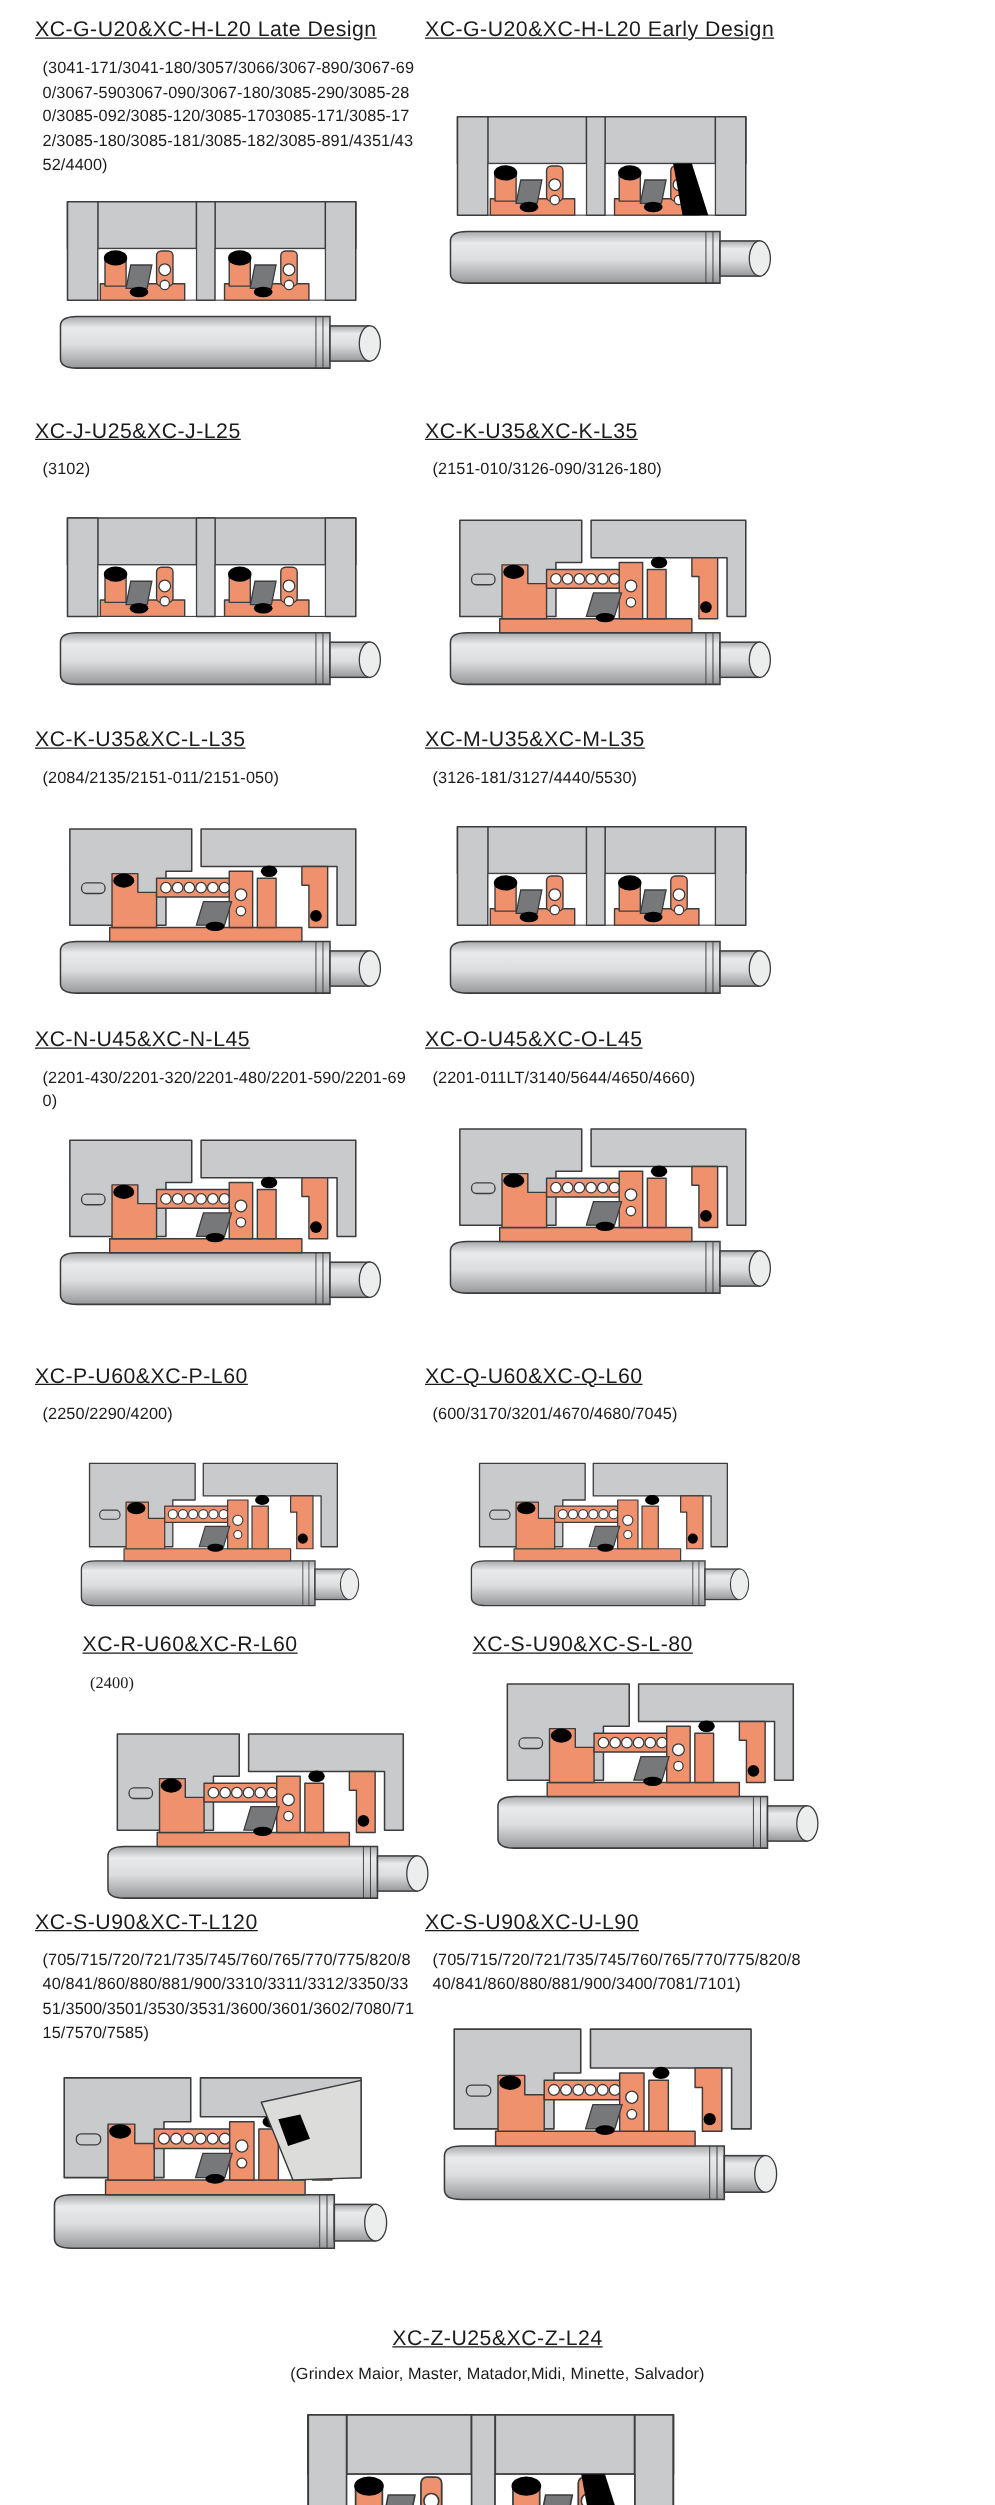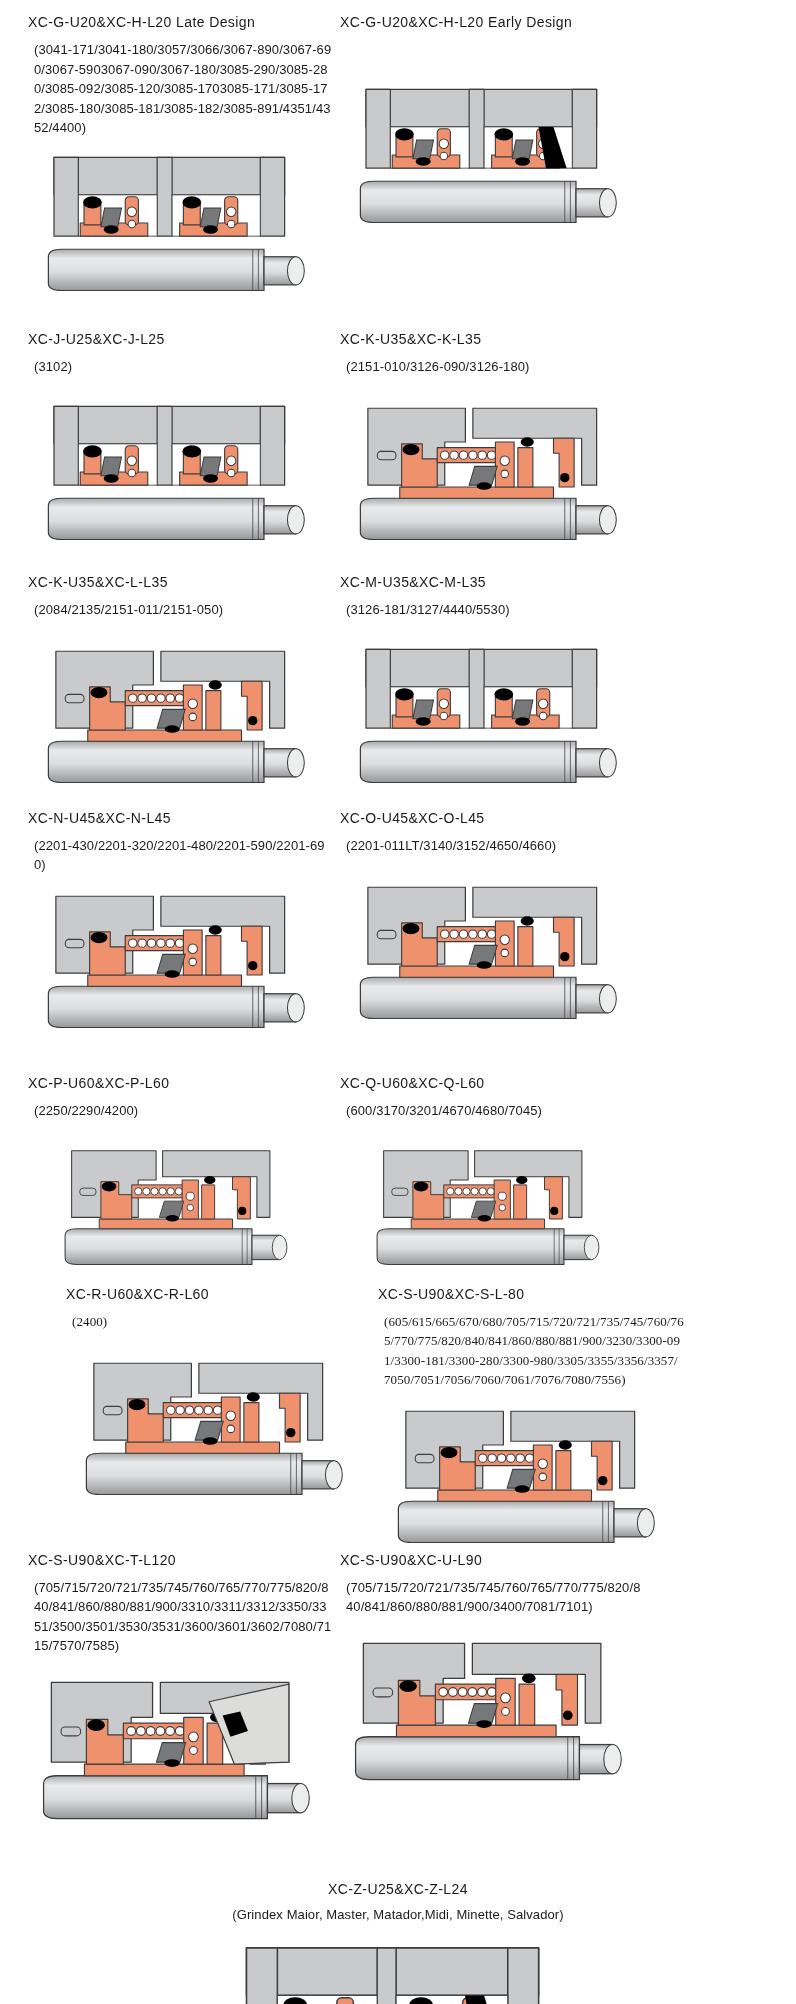--- a/index.html
+++ b/index.html
@@ -8,24 +8,25 @@
     font-family:"Liberation Sans", sans-serif;
     color:#1b1b1d;
     padding-top:14px;
   }
   .row{display:flex;}
   .col{box-sizing:border-box;}
   .col-l{width:340px;padding-left:28px;}
   .col-r{flex:1;padding-left:0;padding-right:10px;}
   h2.entry-title{
     margin:0 0 10px 0;
-    font-size:14px;
+    font-size:17px;
     font-weight:400;
     letter-spacing:.4px;
     white-space:nowrap;
+    text-decoration:underline;
   }
   p.sub{
     margin:0 0 10px 6px;
     font-size:13px;
     line-height:1.5;
     letter-spacing:.1px;
     word-break:break-all;
     min-height:30px;
     max-width:300px;
   }
@@ -199,21 +200,21 @@
 <div class="row rh4">
   <section class="col col-l">
     <h2 class="entry-title">XC-N-U45&amp;XC-N-L45</h2>
     <p class="sub">(2201-430/2201-320/2201-480/2201-590/2201-690)</p>
     <svg class="diagram" width="292" height="150" preserveAspectRatio="none">
         <use href="#v-wide"></use>
       </svg>
   </section>
   <section class="col col-r">
     <h2 class="entry-title">XC-O-U45&amp;XC-O-L45</h2>
-    <p class="sub">(2201-011LT/3140/3152/4650/4660)</p>
+    <p class="sub">(2201-011LT/3140/5644/4650/4660)</p>
     <svg class="diagram" width="292" height="150" preserveAspectRatio="none">
         <use href="#v-wide"></use>
       </svg>
   </section>
 </div>
 
 <div class="row rh5">
   <section class="col col-l">
     <h2 class="entry-title">XC-P-U60&amp;XC-P-L60</h2>
     <p class="sub">(2250/2290/4200)</p>
@@ -233,21 +234,20 @@
 <div class="row rh6">
   <section class="col col-l">
     <h2 class="entry-title">XC-R-U60&amp;XC-R-L60</h2>
     <p class="sub sub-r6">(2400)</p>
     <svg class="diagram" width="292" height="150" preserveAspectRatio="none">
         <use href="#v-wide"></use>
       </svg>
   </section>
   <section class="col col-r">
     <h2 class="entry-title">XC-S-U90&amp;XC-S-L-80</h2>
-    <p class="sub sub-r6">(605/615/665/670/680/705/715/720/721/735/745/760/765/770/775/820/840/841/860/880/881/900/3230/3300-091/3300-181/3300-280/3300-980/3305/3355/3356/3357/7050/7051/7056/7060/7061/7076/7080/7556)</p>
     <svg class="diagram" width="292" height="150" preserveAspectRatio="none">
         <use href="#v-wide"></use>
       </svg>
   </section>
 </div>
 
 <div class="row rh7">
   <section class="col col-l">
     <h2 class="entry-title">XC-S-U90&amp;XC-T-L120</h2>
     <p class="sub sub-r7">(705/715/720/721/735/745/760/765/770/775/820/840/841/860/880/881/900/3310/3311/3312/3350/3351/3500/3501/3530/3531/3600/3601/3602/7080/7115/7570/7585)</p>

